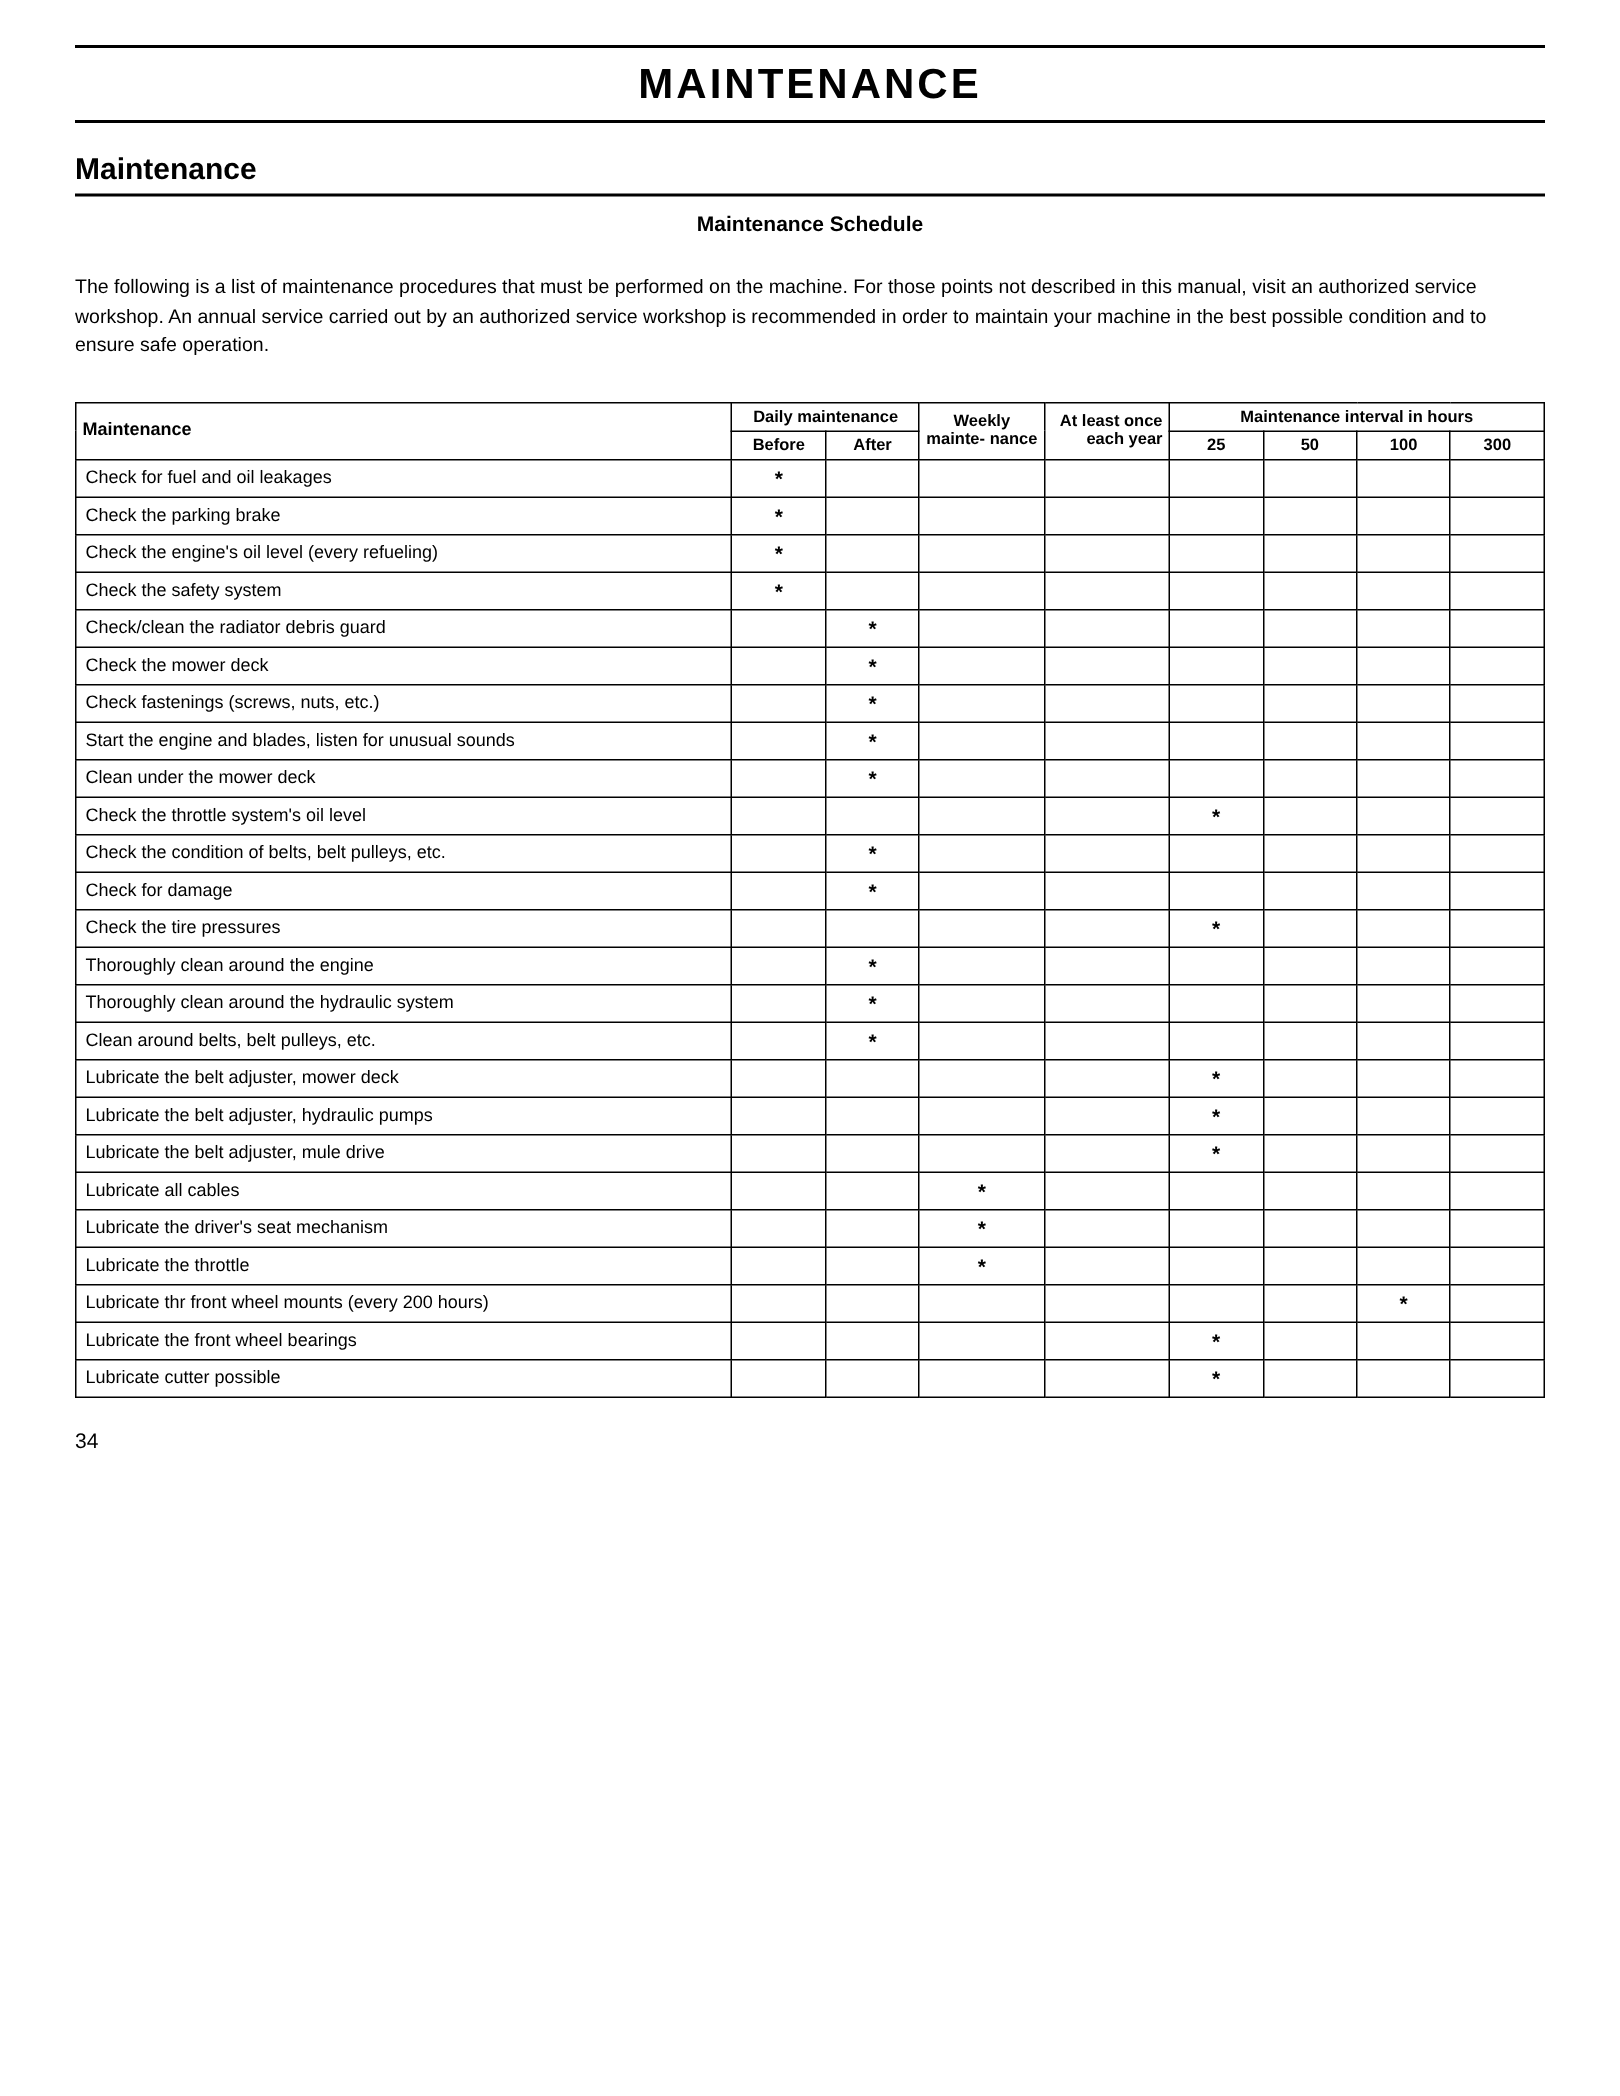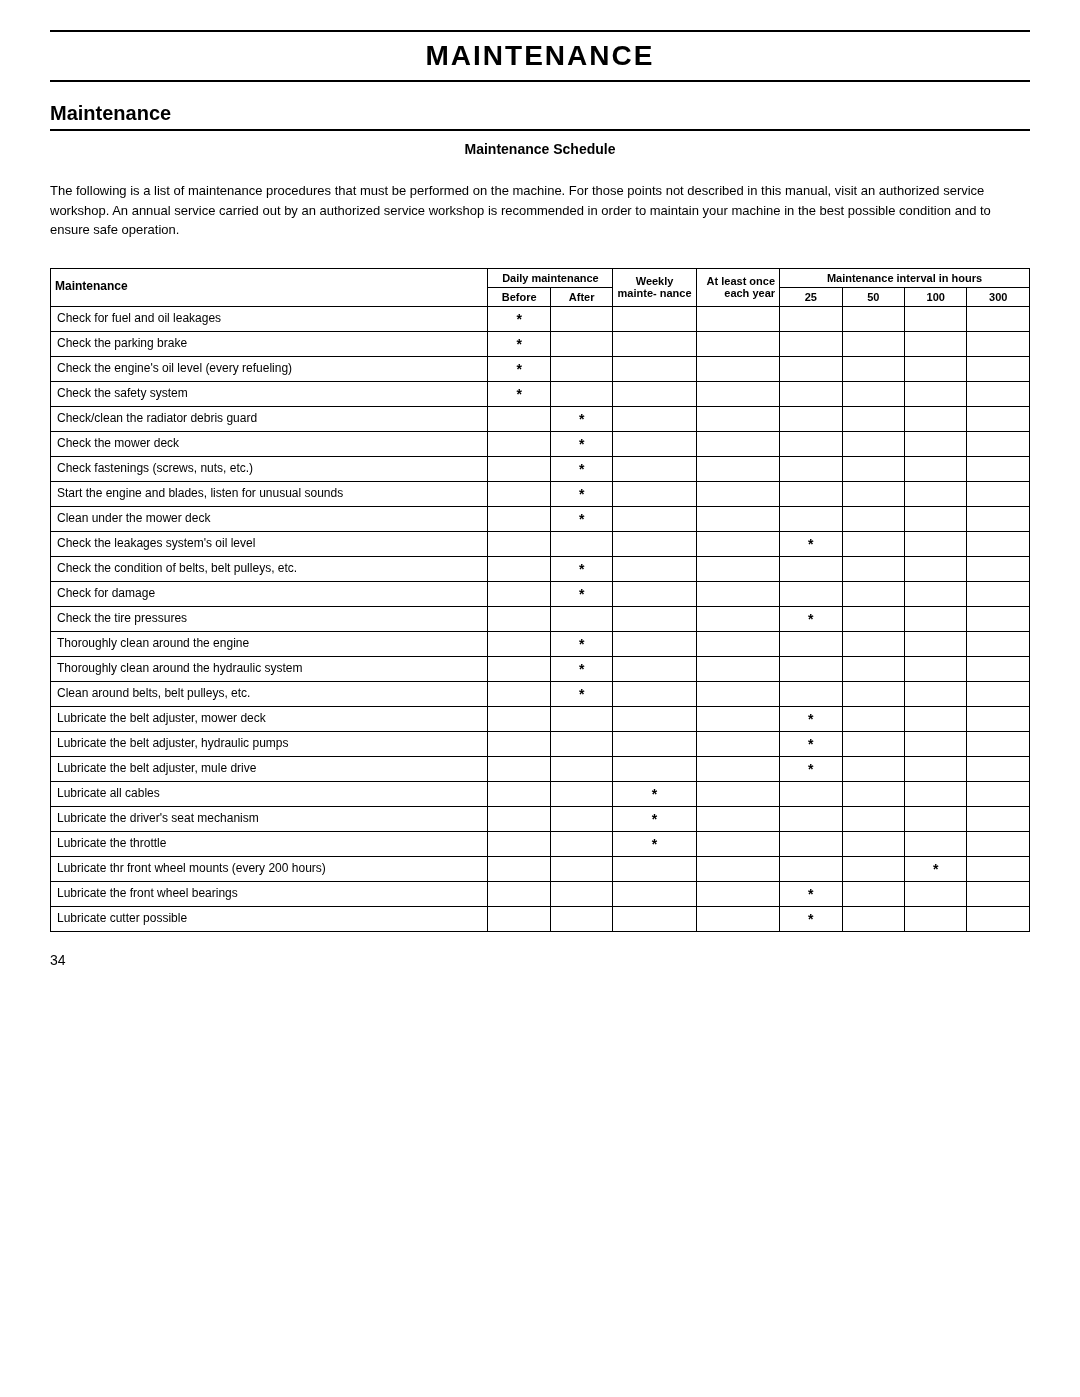--- a/index.html
+++ b/index.html
@@ -236,21 +236,21 @@
         <td class="star-cell"></td>
         <td class="star-cell">*</td>
         <td class="star-cell"></td>
         <td class="star-cell"></td>
         <td class="star-cell"></td>
         <td class="star-cell"></td>
         <td class="star-cell"></td>
         <td class="star-cell"></td>
       </tr>
       <tr>
-        <td class="task-cell">Check the leakages system's oil level</td>
+        <td class="task-cell">Check the throttle system's oil level</td>
         <td class="star-cell"></td>
         <td class="star-cell"></td>
         <td class="star-cell"></td>
         <td class="star-cell"></td>
         <td class="star-cell">*</td>
         <td class="star-cell"></td>
         <td class="star-cell"></td>
         <td class="star-cell"></td>
       </tr>
       <tr>

